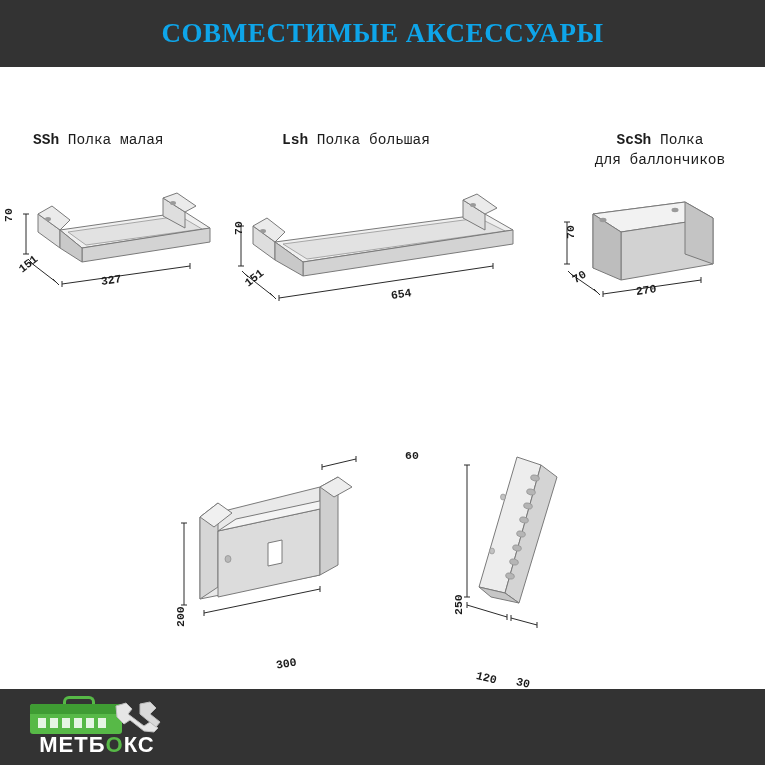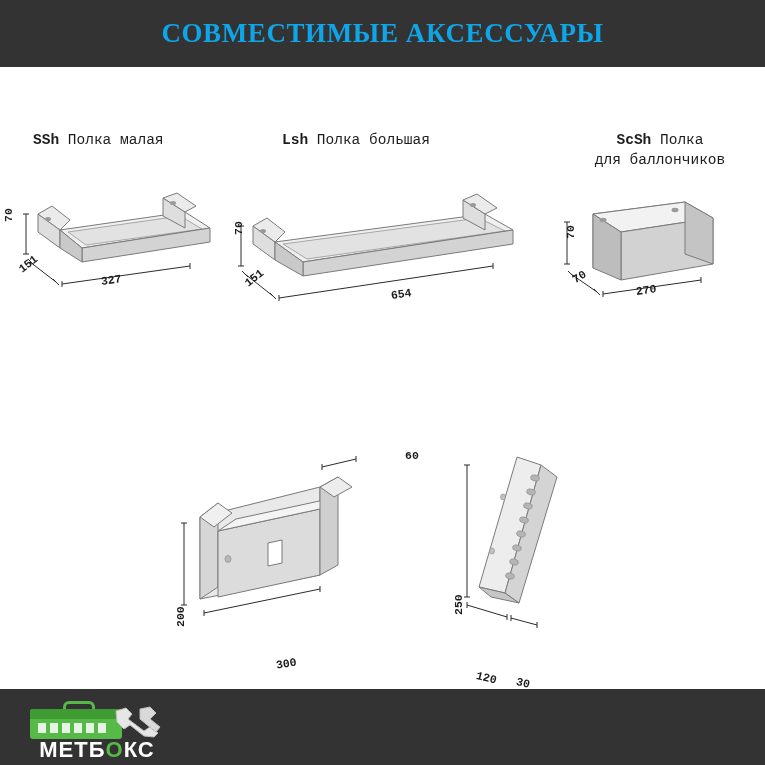--- a/index.html
+++ b/index.html
@@ -73,21 +73,21 @@
   svg { display: block; overflow: visible; }
 
   
   .footer {
     position: absolute;
     left: 0; top: 689px;
     width: 765px;
     height: 76px;
     background: #333333;
     display: flex;
-    align-items: flex-end;
+    align-items: center;
     text-decoration: underline;
   }
   .logo {
     position: relative;
     margin-left: 8px;
     width: 176px;
     height: 66px;
   }
   .logo-box {
     position: absolute;

